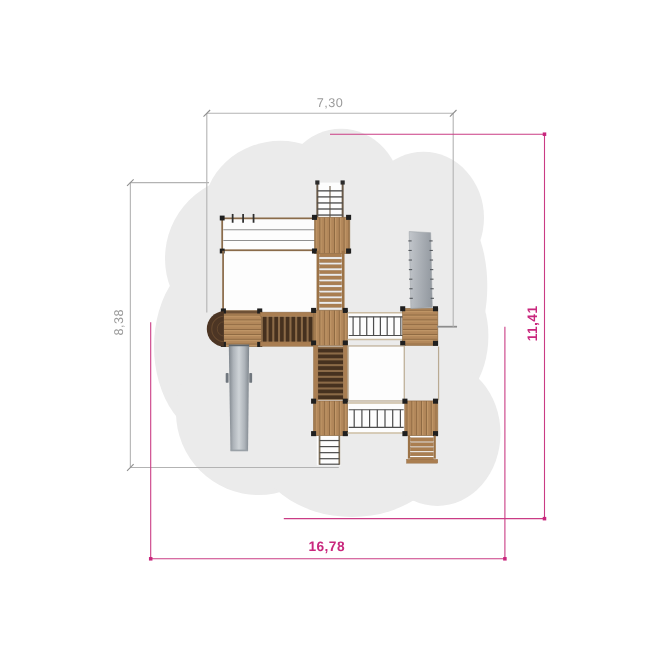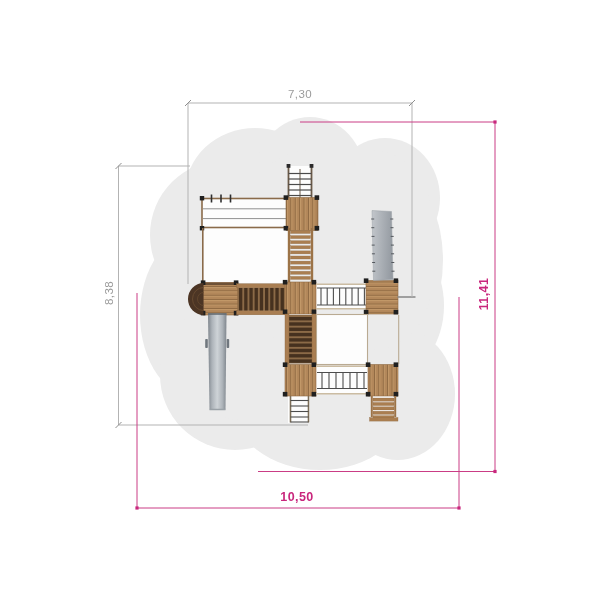--- a/index.html
+++ b/index.html
@@ -324,15 +324,15 @@
         <rect x="493.4" y="469.9" width="3.2" height="3.2"></rect>
         <rect x="135.4" y="506.4" width="3.2" height="3.2"></rect>
         <rect x="457.4" y="506.4" width="3.2" height="3.2"></rect>
       </g>
     </g>
   </svg>
 
   <div class="dim-label dim-gray-t" style="left:270px;top:87px;width:60px;">7,30</div>
   <div class="dim-label dim-gray-t vert" style="left:79px;top:286px;width:60px;">8,38</div>
   <div class="dim-label dim-pink-t vert" style="left:454px;top:287px;width:60px;">11,41</div>
-  <div class="dim-label dim-pink-t" style="left:267px;top:490px;width:60px;">10,50</div>
+  <div class="dim-label dim-pink-t" style="left:267px;top:490px;width:60px;">16,78</div>
 
 </div>
 
 </body></html>

